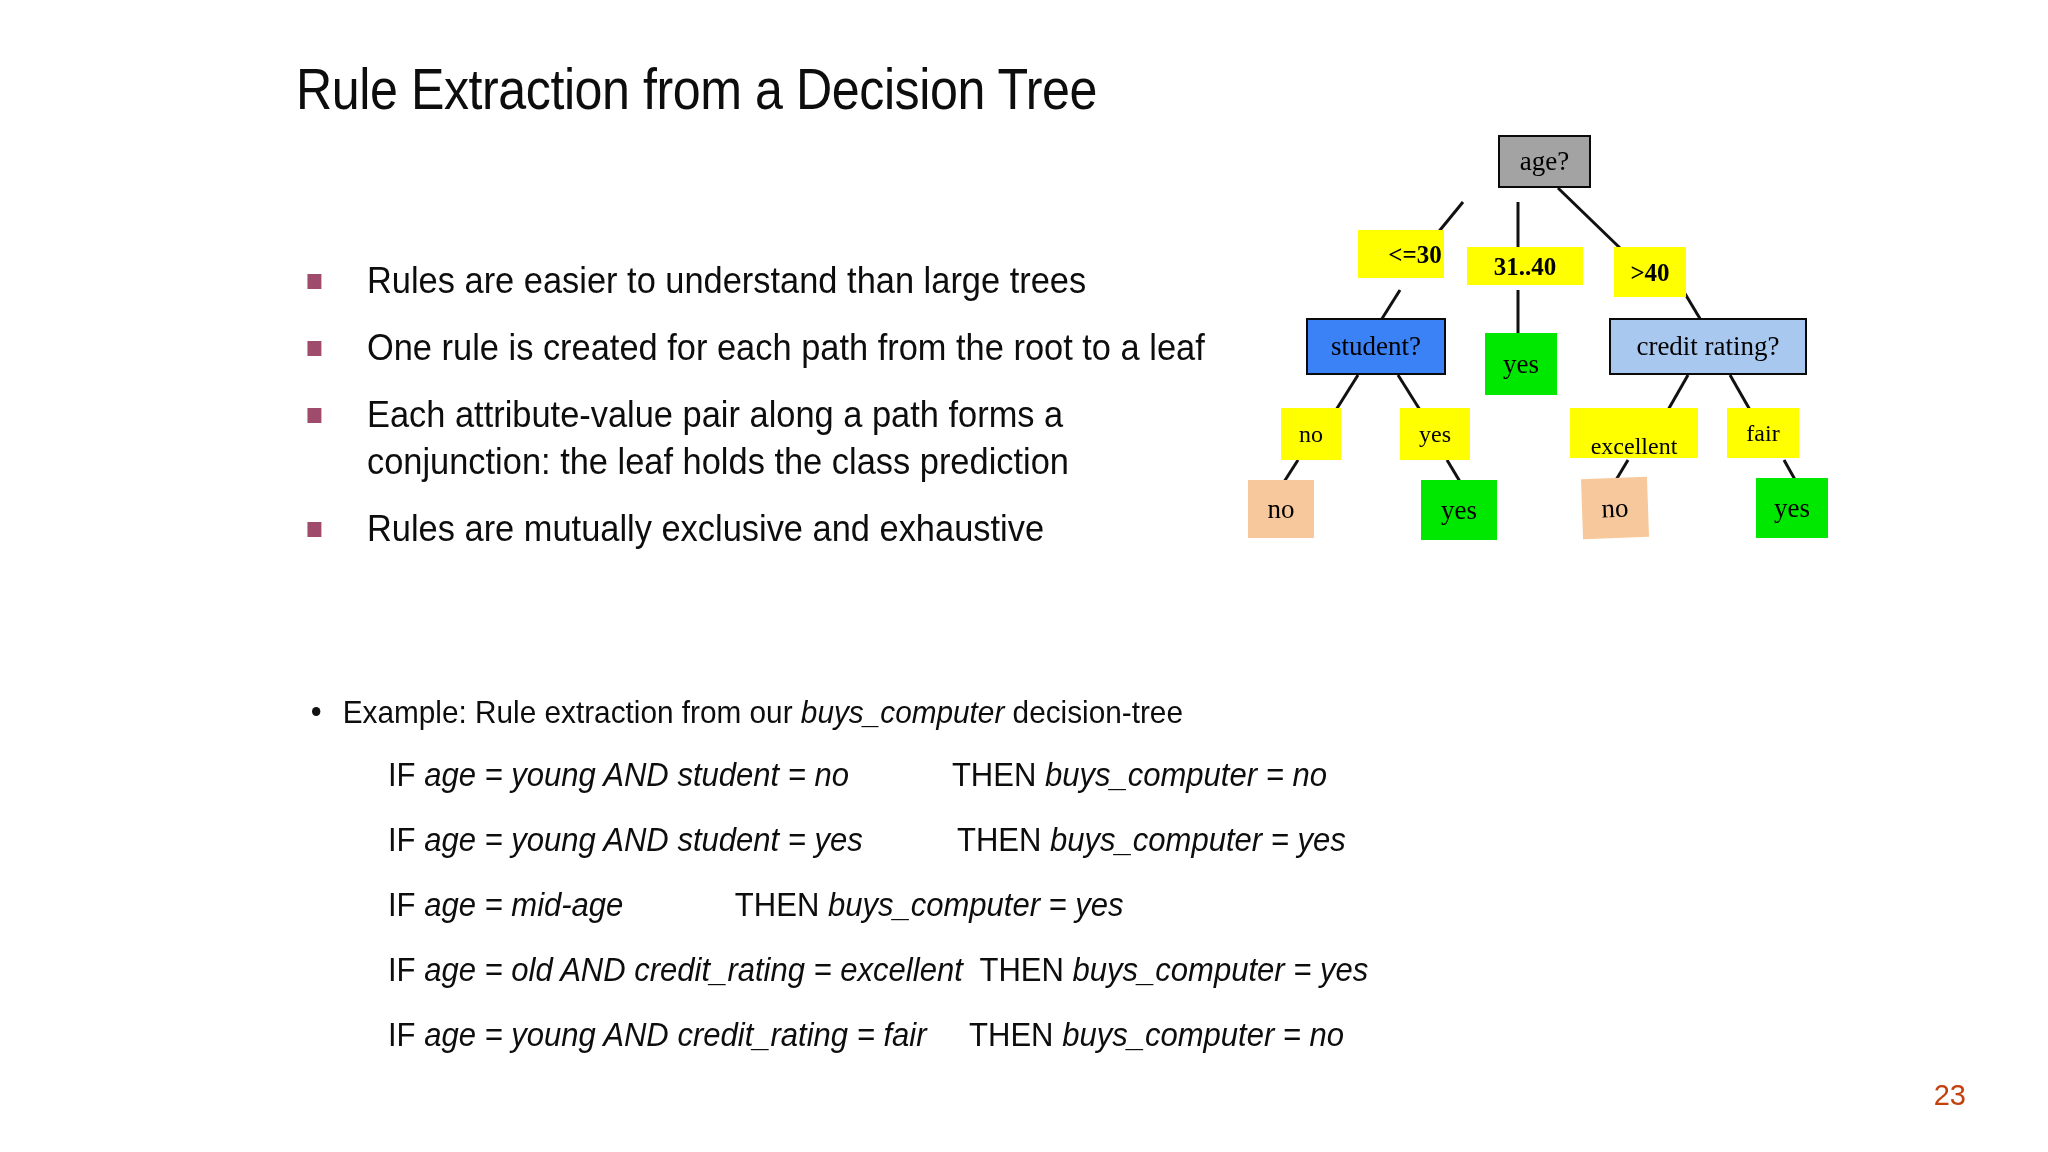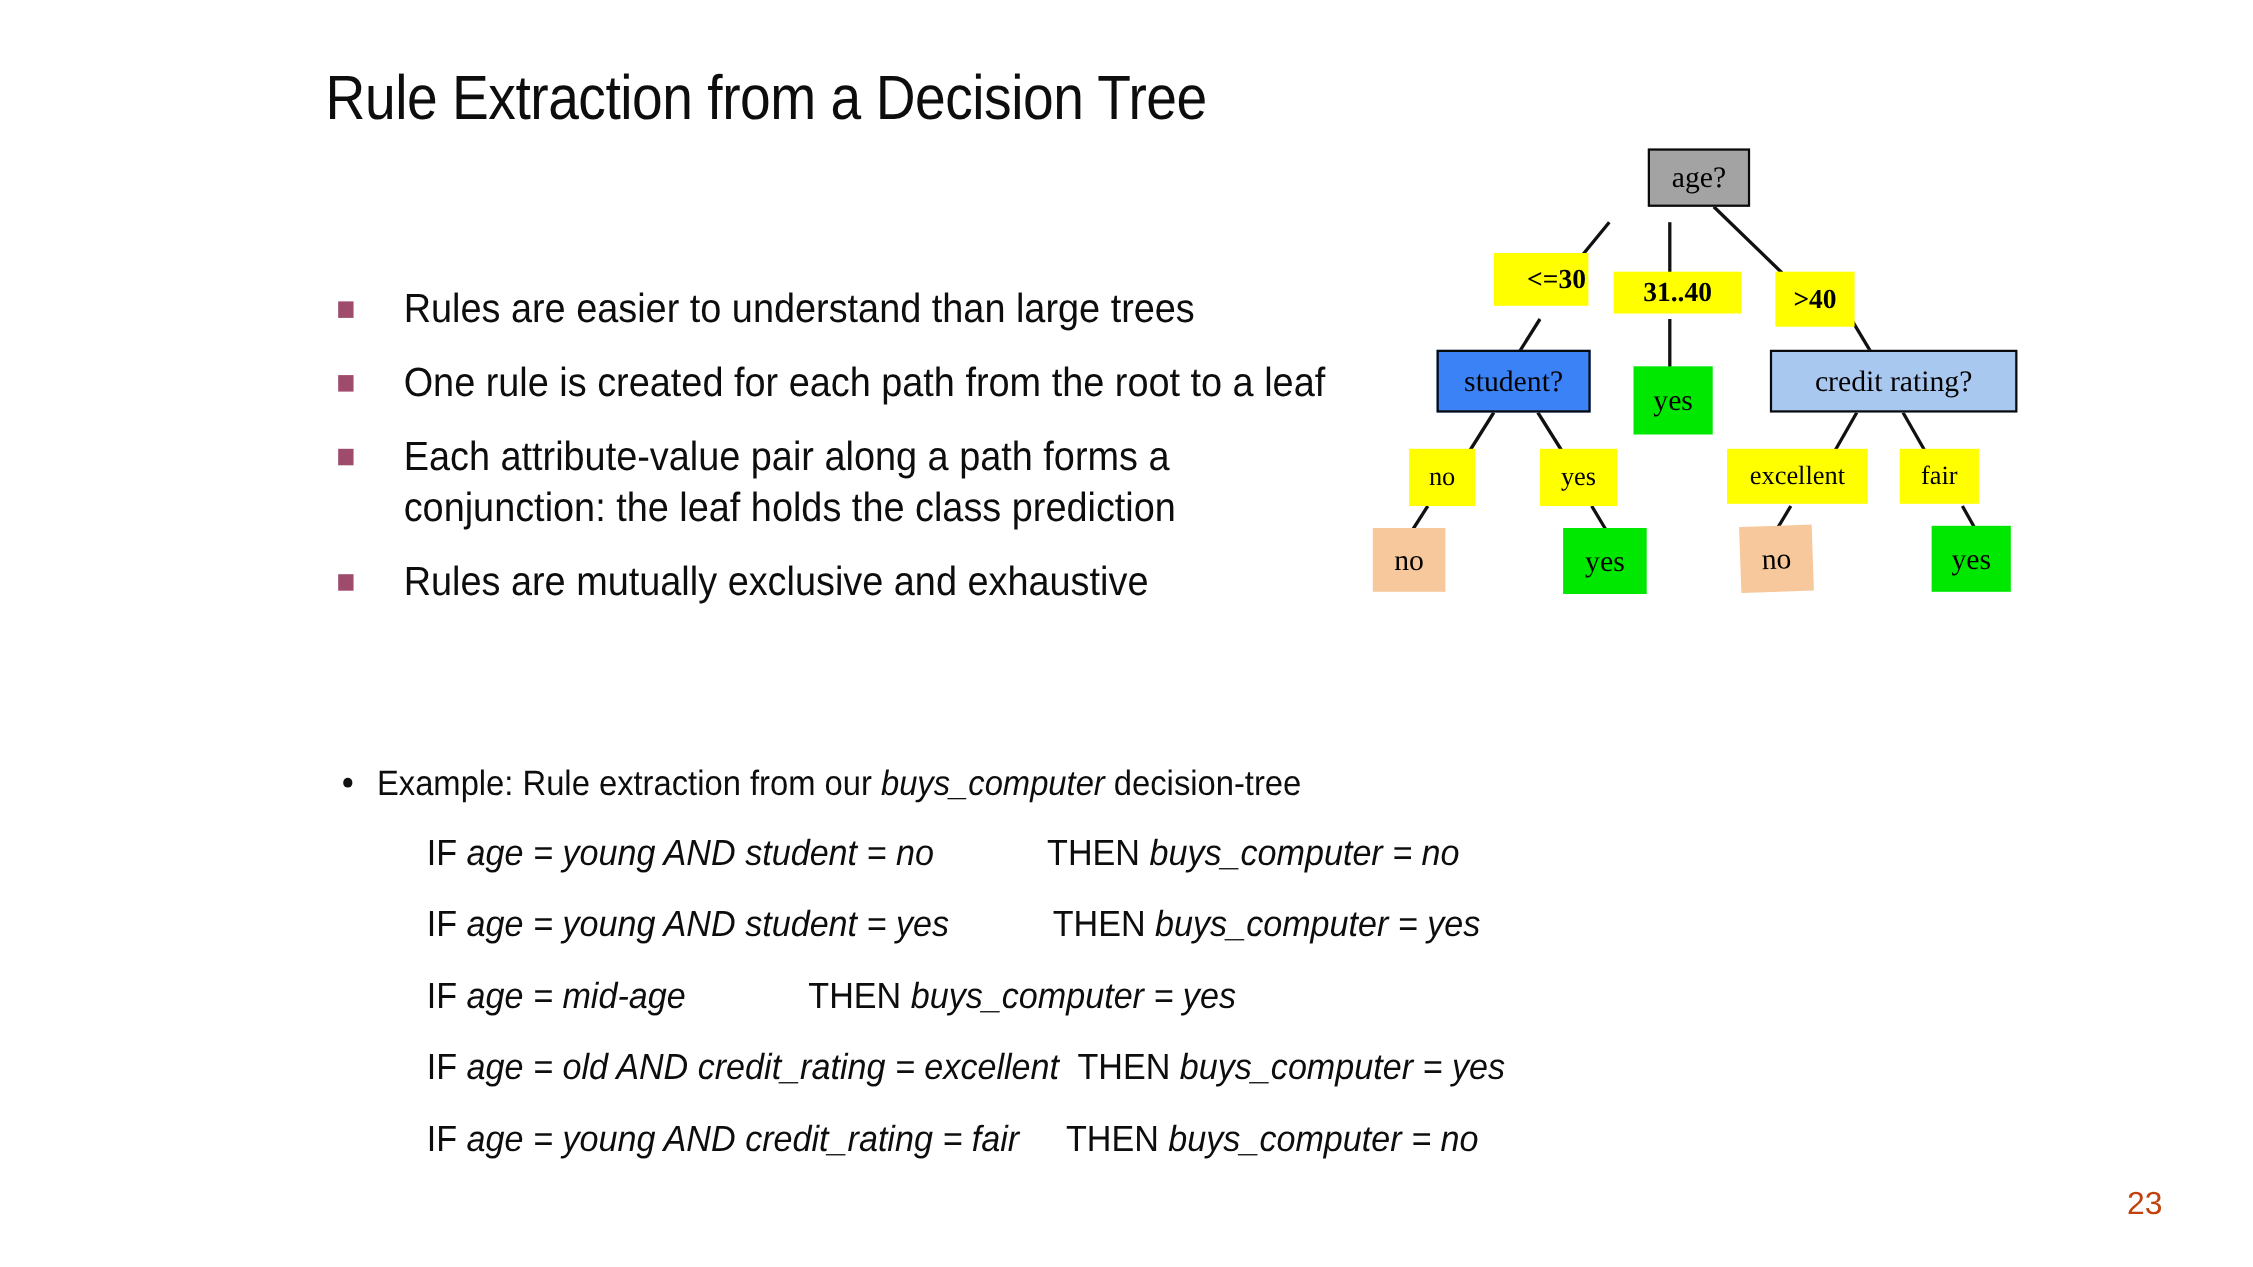--- a/index.html
+++ b/index.html
@@ -238,33 +238,33 @@
   </div>
 
   <div class="tnode internal" style="left:66px; top:198px; width:140px; height:57px; background:#3b82f6;">
     <span>student?</span>
   </div>
 
   <div class="tnode leaf leaf-yes" style="left:245px; top:213px; width:72px; height:62px;">
     <span>yes</span>
   </div>
 
-  <div class="tnode internal" style="left:369px; top:198px; width:225px; height:57px; background:#A9C8F0;">
+  <div class="tnode internal" style="left:369px; top:198px; width:198px; height:57px; background:#A9C8F0;">
     <span>credit rating?</span>
   </div>
 
   <div class="tnode edge-label" style="left:41px; top:288px; width:60px; height:52px;">
     <span>no</span>
   </div>
 
   <div class="tnode edge-label" style="left:160px; top:288px; width:70px; height:52px;">
     <span>yes</span>
   </div>
 
-  <div class="tnode edge-label" style="left:330px; top:288px; width:128px; height:50px;">
+  <div class="tnode edge-label" style="left:330px; top:288px; width:128px; height:50px;align-items:flex-end;">
     <span>excellent</span>
   </div>
 
   <div class="tnode edge-label" style="left:487px; top:288px; width:72px; height:50px;">
     <span>fair</span>
   </div>
 
   <div class="tnode leaf leaf-no" style="left:8px; top:360px; width:66px; height:58px;">
     <span>no</span>
   </div>

